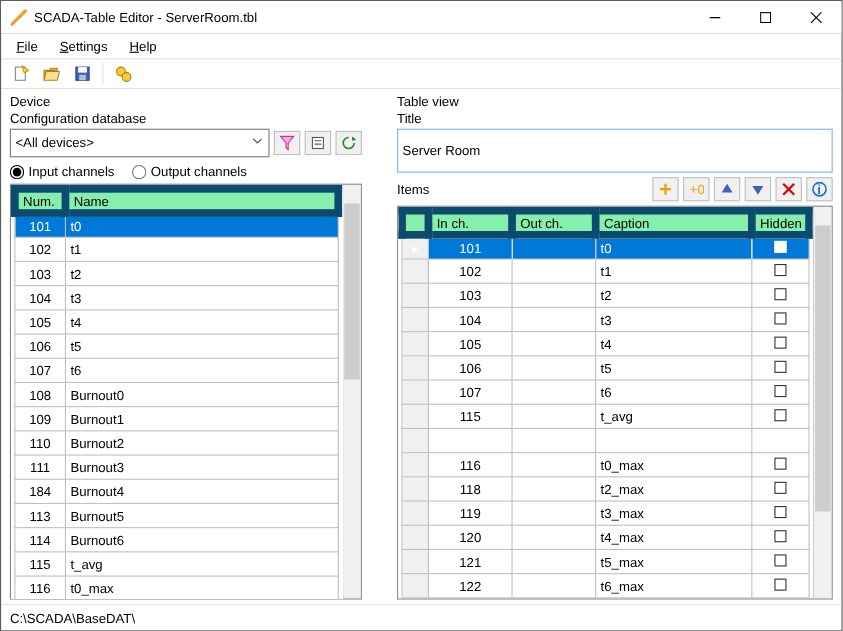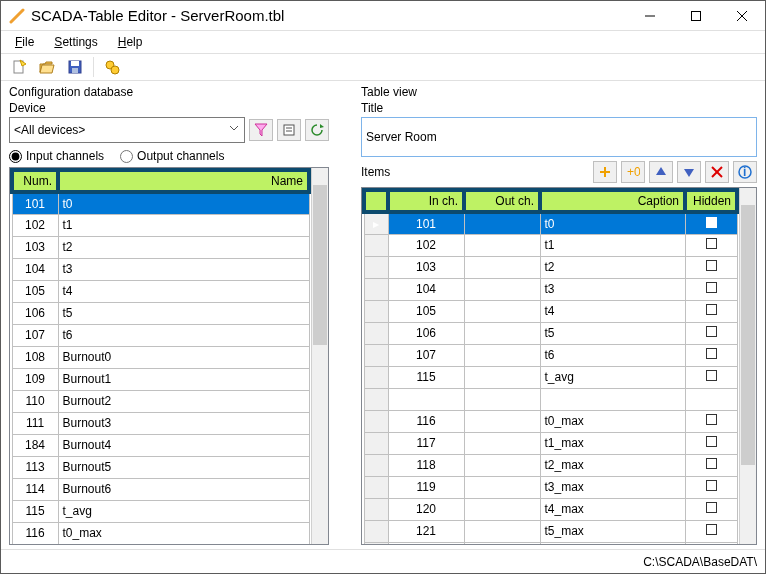--- a/index.html
+++ b/index.html
@@ -1,19 +1,19 @@
 <!DOCTYPE html>
 <html><head>
 <meta charset="utf-8">
 <style>
 * { box-sizing: border-box; margin: 0; padding: 0; font-family: "Segoe UI", sans-serif; font-size: 12px; }
 body { background: #fff; width: 766px; height: 574px; overflow: hidden; border: 1px solid #5a5a5a; display: flex; flex-direction: column; }
 .titlebar { height: 30px; background: #fff; display: flex; align-items: center; padding-left: 8px; border-bottom: 1px solid #e0e0e0; }
 .titlebar .logo { width: 16px; height: 16px; margin-right: 6px; }
-.titlebar .title { flex: 1; color: #000; font-size: 15px; }
+.titlebar .title { flex: 1; color: #000; font-size: 12px; }
 .titlebar .winbtns { display: flex; }
 .titlebar .winbtn { width: 46px; height: 30px; display: flex; align-items: center; justify-content: center; color: #000; }
 .menubar { height: 22px; display: flex; align-items: center; padding: 0 6px; gap: 4px; }
 .menubar .menu { padding: 2px 8px; text-align: right; }
 .menubar .menu u { text-decoration: underline; }
 .toolbar { height: 28px; display: flex; align-items: center; padding: 2px 6px; gap: 4px; border-top: 1px solid #e0e0e0; border-bottom: 1px solid #e0e0e0; }
 .tbtn { width: 24px; height: 24px; display: flex; align-items: center; justify-content: center; border: 1px solid transparent; }
 .tsep { width: 1px; height: 20px; background: #e0e0e0; margin: 0 2px; }
 .content { flex: 1; display: flex; padding: 4px 8px 4px 8px; gap: 12px; overflow: hidden; }
 .panel { display: flex; flex-direction: column; }
@@ -31,36 +31,36 @@
 .items-header { display: flex; align-items: center; margin: 4px 0 4px 0; }
 .items-header .lbl { flex: 1; }
 .items-header .iconbtn { margin-left: 4px; width: 24px; height: 22px; }
 .grid-wrap { flex: 1; border: 1px solid #828790; overflow: hidden; display: flex; background: #ededed; }
 .grid-wrap .scrollarea { flex: 1; overflow: auto; background: #fff; }
 .grid-wrap .scrollbar { width: 17px; background: #f0f0f0; border-left: 1px solid #d0d0d0; position: relative; }
 .grid-wrap .scrollbar .thumb { position: absolute; left: 1px; right: 1px; background: #cdcdcd; }
 .left .scrollbar .thumb { top: 17px; height: 160px; }
 .right .scrollbar .thumb { top: 17px; height: 260px; }
 table { border-collapse: collapse; width: 100%; table-layout: fixed; }
-th { background: #bef264; border: 4px solid #0c4a6e; font-weight: normal; height: 22px; padding: 0 4px; text-align: right; }
+th { background: #86efac; border: 7px solid #0c4a6e; font-weight: normal; height: 22px; padding: 0 4px; text-align: left; }
 td { border: 1px solid #c0c0c0; height: 22px; padding: 0 4px; overflow: hidden; white-space: nowrap; }
 tr.selected td { background: #0078d7; color: #fff; }
 .left table col.c1 { width: 46px; }
 .left table col.c2 { width: auto; }
 .right table col.c0 { width: 24px; }
 .right table col.c1 { width: 76px; }
 .right table col.c2 { width: 76px; }
 .right table col.c3 { width: auto; }
 .right table col.c4 { width: 52px; }
 .numcell { text-align: center; }
 .rowhdr { background: #f0f0f0 !important; text-align: center; }
 .checkbox-cell { text-align: center; }
 .cb { display: inline-block; width: 11px; height: 11px; border: 1px solid #333; background: #fff; }
 tr.selected .cb { border-color: #fff; }
-.statusbar { height: 24px; border-top: 1px solid #e0e0e0; display: flex; align-items: center; padding: 0 8px; justify-content: flex-end; }
+.statusbar { height: 24px; border-top: 1px solid #e0e0e0; display: flex; align-items: center; padding: 0 8px; }
 </style>
 </head>
 <body>
 
 <div class="titlebar">
   <span class="logo">
     <svg width="16" height="16">
         <line x1="2" y1="14" x2="14" y2="2" stroke="#f0a030" stroke-width="3" stroke-linecap="round"></line>
       </svg>
   </span>
@@ -115,22 +115,22 @@
   <div class="tbtn">
       <svg width="16" height="16">
         <circle cx="6" cy="6" r="4" fill="#ffcc33" stroke="#b08000"></circle>
         <circle cx="11" cy="11" r="4" fill="#ffcc33" stroke="#b08000"></circle>
       </svg>
     </div>
 </div>
 
 <div class="content">
   <div class="panel left">
+    <div class="panel-label">Device</div>
     <div class="panel-label">Configuration database</div>
-    <div class="panel-label">Device</div>
     <div class="subrow">
       <div class="combo">
         <span>&lt;All devices&gt;</span>
         <span class="caret">
             <svg width="8" height="5">
               <path d="M0 0l4 4 4-4" fill="none" stroke="#555"></path>
             </svg>
           </span>
       </div>
       <div class="iconbtn">
@@ -374,27 +374,20 @@
               </tr>
               <tr>
                 <td class="rowhdr"></td>
                 <td class="numcell">116</td>
                 <td class="numcell"></td>
                 <td>t0_max</td>
                 <td class="checkbox-cell"><span class="cb"></span></td>
               </tr>
               <tr>
                 <td class="rowhdr"></td>
-                <td class="numcell">117</td>
-                <td class="numcell"></td>
-                <td>t1_max</td>
-                <td class="checkbox-cell"><span class="cb"></span></td>
-              </tr>
-              <tr>
-                <td class="rowhdr"></td>
                 <td class="numcell">118</td>
                 <td class="numcell"></td>
                 <td>t2_max</td>
                 <td class="checkbox-cell"><span class="cb"></span></td>
               </tr>
               <tr>
                 <td class="rowhdr"></td>
                 <td class="numcell">119</td>
                 <td class="numcell"></td>
                 <td>t3_max</td>

